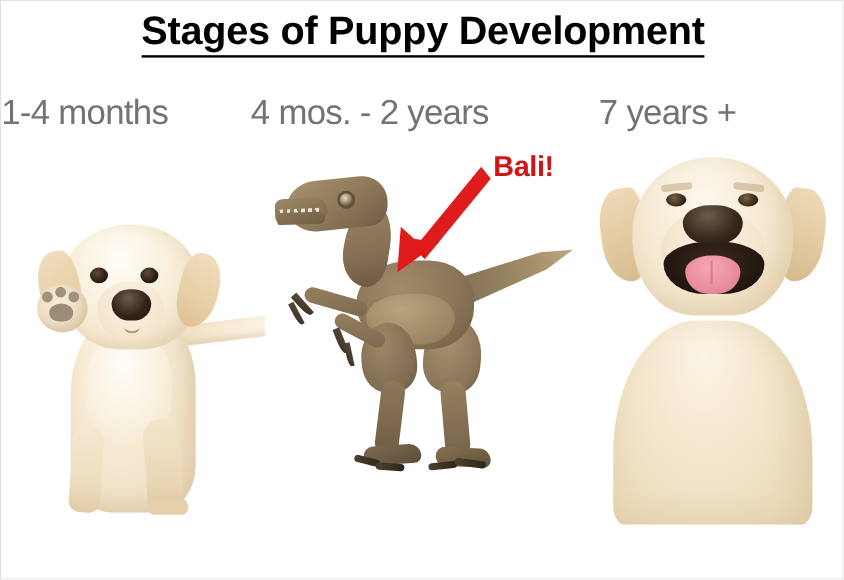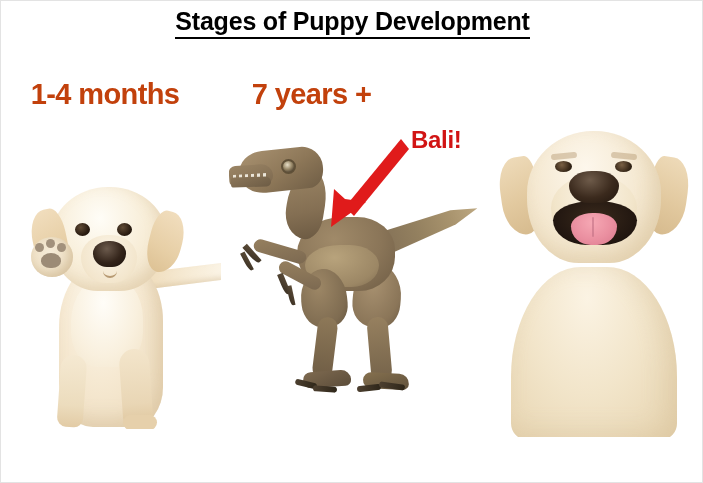--- a/index.html
+++ b/index.html
@@ -23,21 +23,21 @@
   }
 
   
   #title {
     position: absolute;
     left: 0;
     top: 6px;
     width: 703px;
     text-align: center;
     font-family: "Liberation Sans", sans-serif;
-    font-size: 25px;
+    font-size: 33px;
     font-weight: bold;
     color: #000000;
     letter-spacing: -0.2px;
     white-space: nowrap;
   }
   #title .ul {
     border-bottom: 2.5px solid #000;
     padding-bottom: 2px;
   }
 
@@ -46,26 +46,26 @@
     position: absolute;
     left: 0;
     top: 72px;
     width: 703px;
     height: 42px;
     display: flex;
     align-items: center;
   }
   .col-head {
     font-family: "Liberation Sans", sans-serif;
-    font-weight: bold;
+    font-weight: normal;
     font-size: 29px;
-    color: #c2410c;
+    color: #737373;
     letter-spacing: -0.6px;
     white-space: nowrap;
-    text-align: center;
+    text-align: left;
     line-height: 1;
   }
   #head-1 { width: 208px; }
   #head-2 { width: 290px; }
   #head-3 { width: 205px; }
 
   
   .panel {
     position: absolute;
     background: #ffffff;
@@ -382,20 +382,21 @@
 <body>
 
 <div id="slide">
 
   <div id="title">
     <span class="ul">Stages of Puppy Development</span>
   </div>
 
   <div id="headers">
     <div class="col-head" id="head-1">1-4 months</div>
+    <div class="col-head" id="head-2">4 mos. - 2 years</div>
     <div class="col-head" id="head-3">7 years +</div>
   </div>
 
   <div class="panel" id="panel-puppy">
     <div class="art" id="puppy-tail"></div>
     <div class="art" id="puppy-body"></div>
     <div class="art" id="puppy-chest"></div>
     <div class="art" id="puppy-leg-b"></div>
     <div class="art" id="puppy-foot-b"></div>
     <div class="art" id="puppy-leg-f"></div>

